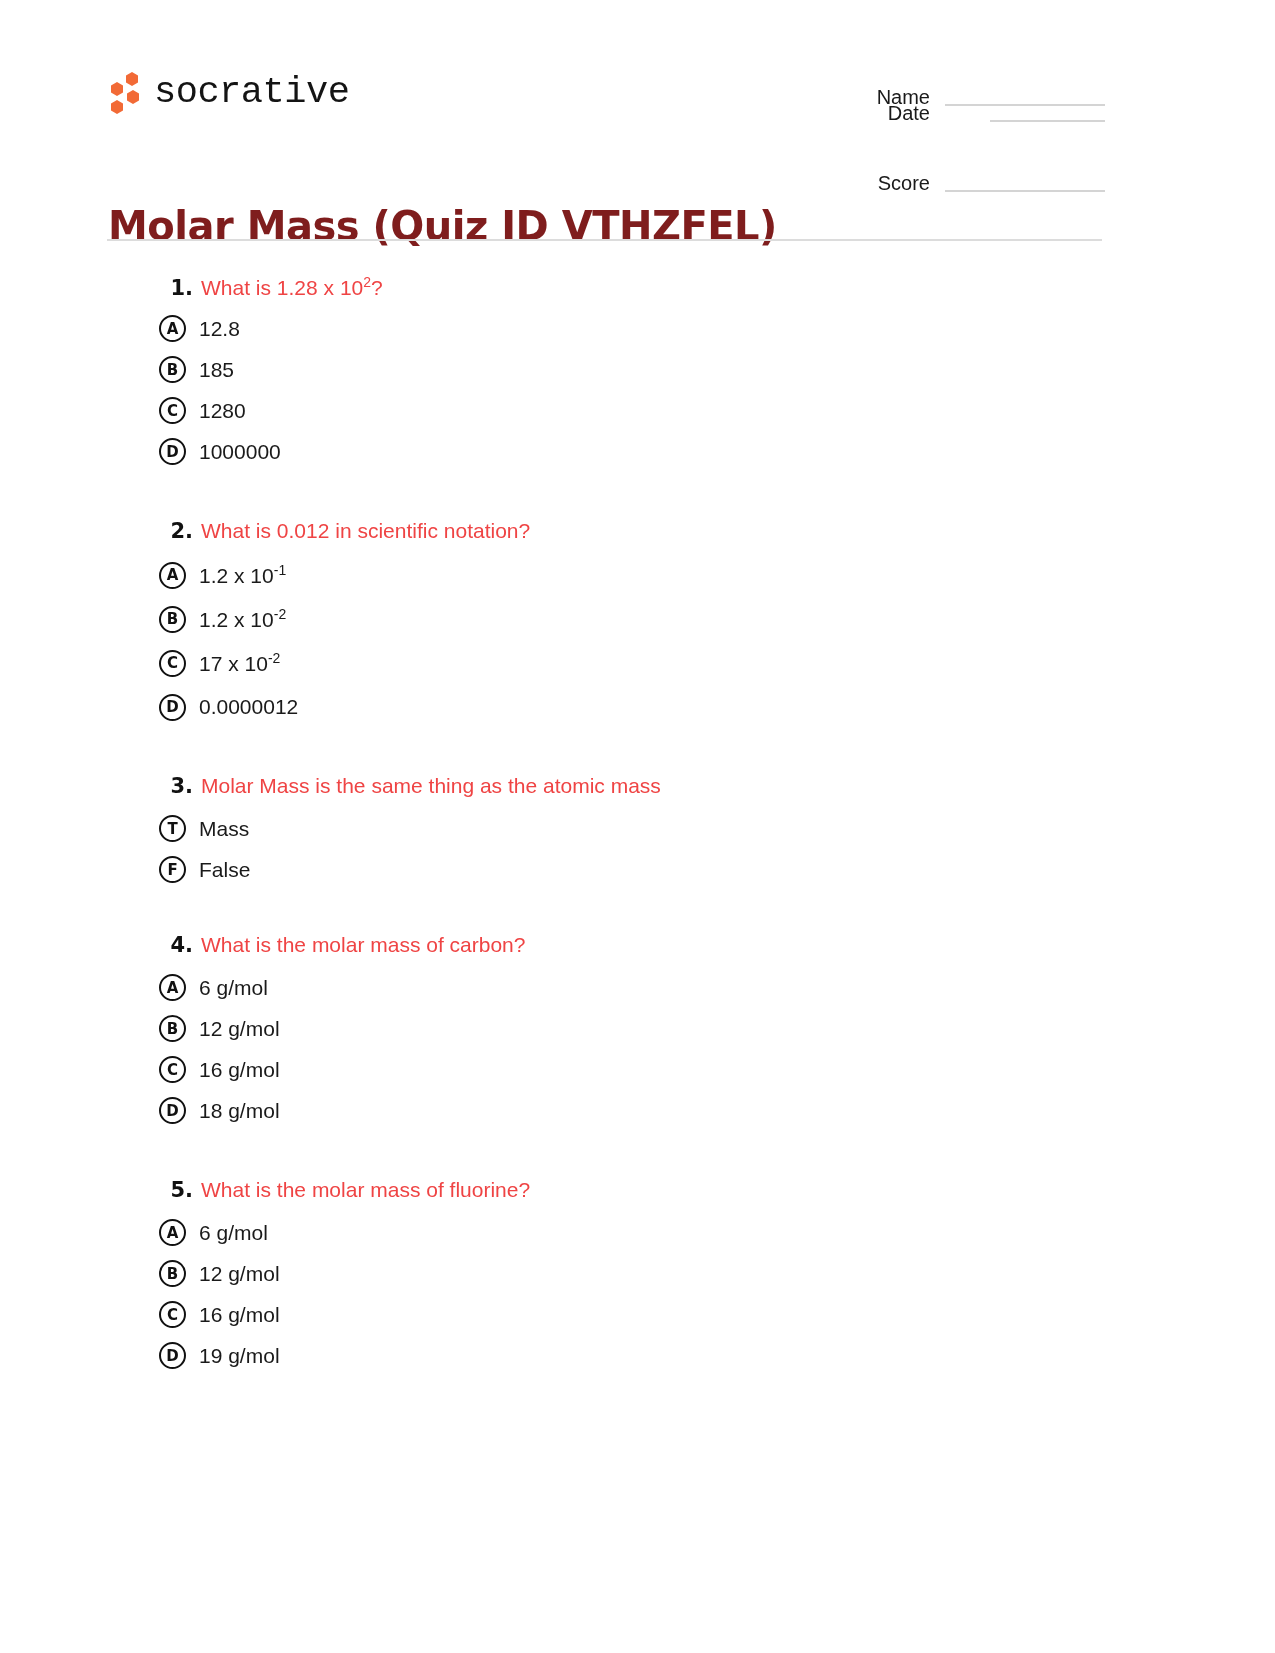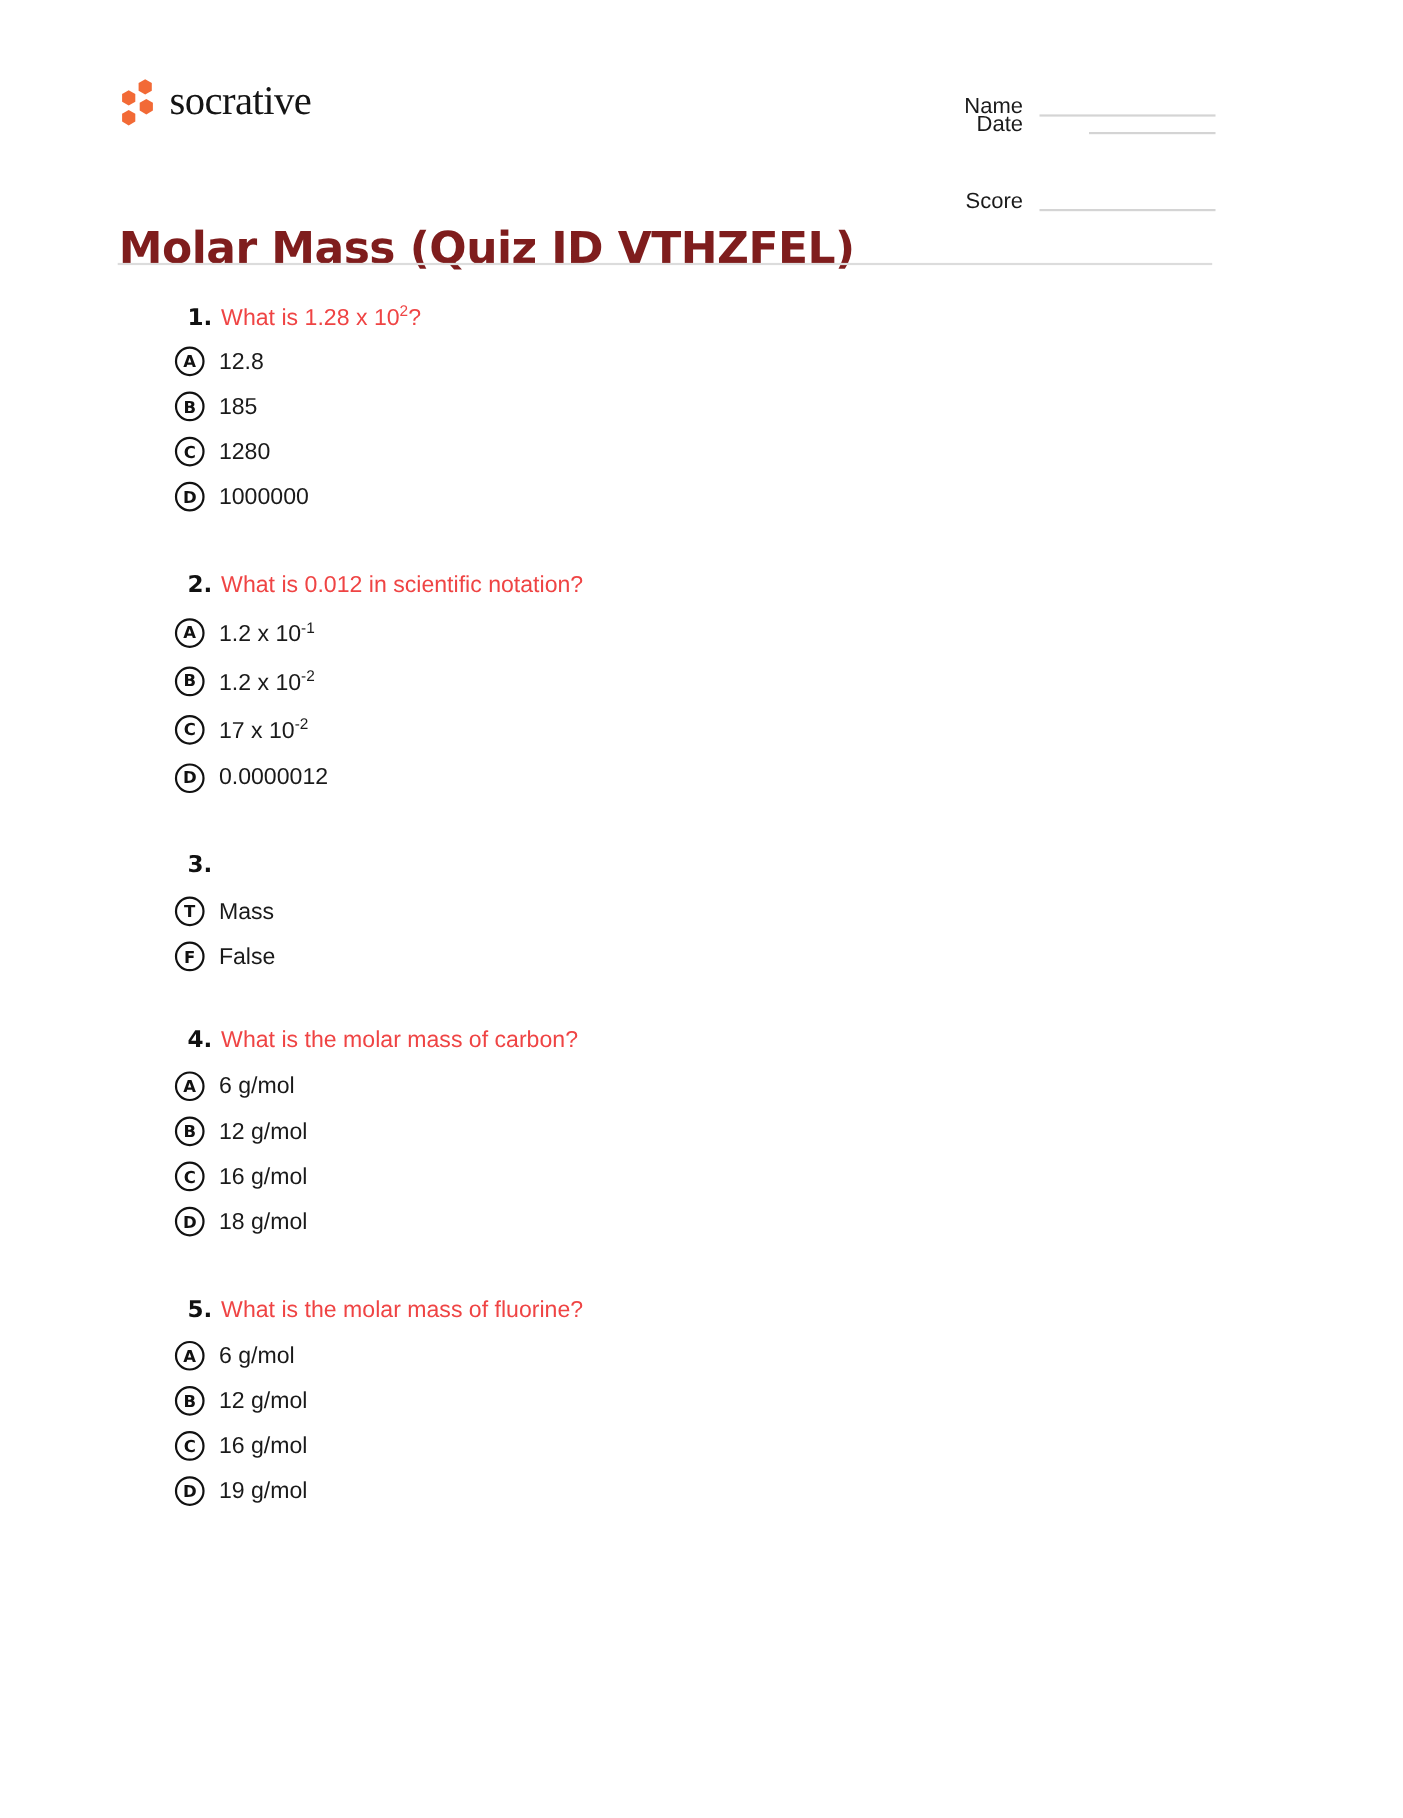--- a/index.html
+++ b/index.html
@@ -1,19 +1,19 @@
 <!DOCTYPE html>
 <html><head>
 <meta charset="utf-8">
 <style>
   html, body { margin: 0; padding: 0; background: #ffffff; }
   body { width: 1275px; height: 1653px; position: relative; font-family: "Liberation Sans", sans-serif; color: #111; overflow: hidden; }
   .logo { position: absolute; left: 107px; top: 70px; display: flex; align-items: center; }
   .logo svg { width: 38px; height: 48px; }
-  .logo-text { font-family: Liberation Serif, serif; font-size: 37px; font-weight: 500; letter-spacing: -0.5px; margin-left: 9px; color: #141414; line-height: 1; margin-top: -4px; text-align: center; }
+  .logo-text { font-family: Liberation Mono, monospace; font-size: 37px; font-weight: 500; letter-spacing: -0.5px; margin-left: 9px; color: #141414; line-height: 1; margin-top: -4px; text-align: center; }
   .meta { position: absolute; left: 860px; width: 245px; display: flex; align-items: flex-end; }
   .meta-label { width: 70px; text-align: right; font-size: 20px; color: #1a1a1a; }
   .meta-line { flex: 1; margin-left: 15px; border-bottom: 2px solid #d4d4d4; height: 1px; margin-bottom: 3px; }
   .title { position: absolute; left: 108px; top: 160px; font-family: "DejaVu Sans", sans-serif; font-size: 40px; font-weight: 600; letter-spacing: -0.5px; color: #7f1d1d; white-space: nowrap; margin-top: 43px; }
   .divider { position: absolute; left: 107px; top: 239px; width: 995px; height: 2px; background: #dcdcdc; }
   .question { position: absolute; left: 158px; width: 900px; }
   .q-head { display: flex; align-items: baseline; height: 34px; }
   .q-num { width: 35px; text-align: right; font-family: "DejaVu Sans", sans-serif; font-weight: 700; font-size: 21px; color: #111; margin-right: 8px; }
   .q-text { font-size: 21px; color: #ef4444; text-align: right; }
   .q-text sup { font-size: 14px; }
@@ -95,20 +95,21 @@
     </div>
   <div class="option">
       <span class="badge">D</span>
       <span class="opt-text">0.0000012</span>
     </div>
 </div>
 
 <div class="question" style="top:774px;">
   <div class="q-head">
     <span class="q-num">3.</span>
+    <span class="q-text">Molar Mass is the same thing as the atomic mass</span>
   </div>
   <div class="option">
       <span class="badge">T</span>
       <span class="opt-text">Mass</span>
     </div>
   <div class="option">
       <span class="badge">F</span>
       <span class="opt-text">False</span>
     </div>
 </div>

